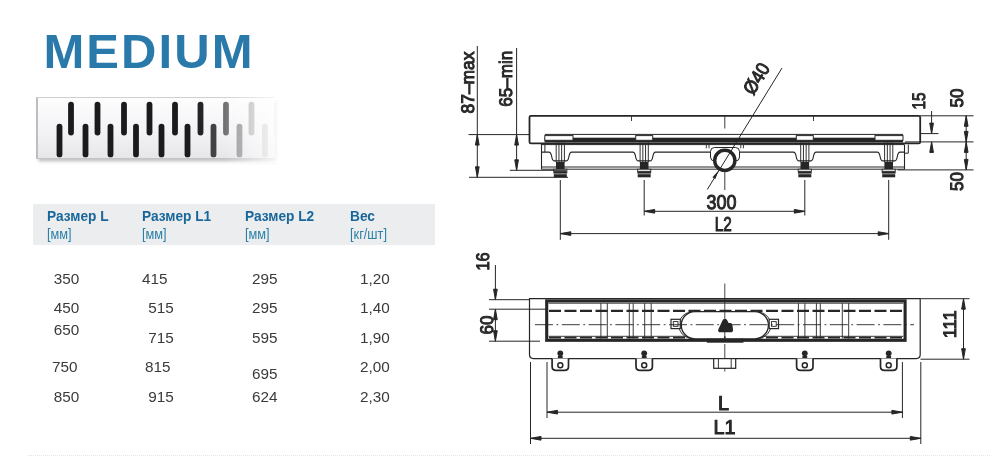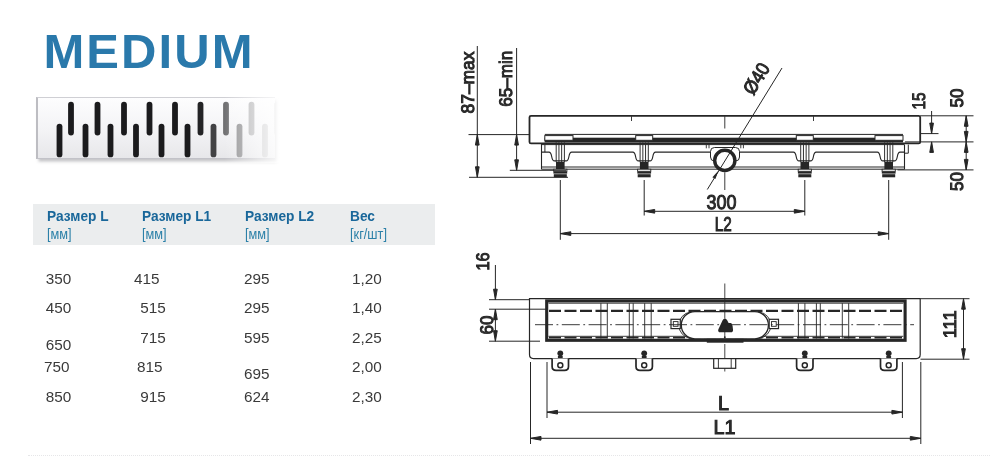--- a/index.html
+++ b/index.html
@@ -12,21 +12,21 @@
 border-top:1px solid #cfcfd4;border-left:2px solid #bdbdc2;border-bottom:1px solid #c2c2c8;
 box-shadow:1.5px 2.5px 3px rgba(80,80,90,.35);}
 #stripfade{position:absolute;left:0;top:-3px;width:245px;height:68px;
 background:linear-gradient(to right,rgba(255,255,255,0) 76%,rgba(255,255,255,.55) 90%,rgba(255,255,255,.9) 100%);}
 #band{position:absolute;left:33px;top:203.5px;width:401.5px;height:41.5px;background:#ebedee;}
 .th{position:absolute;font-size:15.5px;font-weight:bold;color:#19679a;white-space:nowrap;
 line-height:1;transform:scaleX(0.885);transform-origin:0 0;}
 .ts{position:absolute;font-size:14.5px;color:#2b80a8;white-space:nowrap;
 line-height:1;transform:scaleX(0.88);transform-origin:0 0;}
 .td{position:absolute;font-size:15.3px;color:#3a3a3a;white-space:nowrap;
-line-height:1;}
+line-height:1;margin-left:8px;}
 #dots{position:absolute;left:28px;top:455px;width:962px;border-top:1.2px dotted #e6e6e8;}
 svg{position:absolute;left:0;top:0;}
 svg text{fill:#2c2c2c;-webkit-font-smoothing:antialiased;}
 svg{text-rendering:geometricPrecision;}
 </style>
 </head>
 <body>
 <div id="page">
 <div id="title">MEDIUM</div>
 <div id="strip">
@@ -62,24 +62,24 @@
 <div class="ts" style="left:244.9px;top:227px">[мм]</div>
 <div class="ts" style="left:350.4px;top:227px">[кг/шт]</div>
 <div class="td" style="left:45.7px;top:270.6px">350</div>
 <div class="td" style="left:134px;top:270.6px">415</div>
 <div class="td" style="left:244.1px;top:270.6px">295</div>
 <div class="td" style="left:352.1px;top:270.6px">1,20</div>
 <div class="td" style="left:45.7px;top:300.2px">450</div>
 <div class="td" style="left:140.3px;top:300.2px">515</div>
 <div class="td" style="left:244.1px;top:300.2px">295</div>
 <div class="td" style="left:352.1px;top:300.2px">1,40</div>
-<div class="td" style="left:45.7px;top:337px">650</div>
+<div class="td" style="left:45.7px;top:322px">650</div>
 <div class="td" style="left:140.3px;top:329.8px">715</div>
 <div class="td" style="left:244.1px;top:329.8px">595</div>
-<div class="td" style="left:352.1px;top:329.8px">2,25</div>
+<div class="td" style="left:352.1px;top:329.8px">1,90</div>
 <div class="td" style="left:44px;top:359.4px">750</div>
 <div class="td" style="left:137px;top:359.4px">815</div>
 <div class="td" style="left:244.1px;top:366px">695</div>
 <div class="td" style="left:352.1px;top:359.4px">2,00</div>
 <div class="td" style="left:45.7px;top:389.0px">850</div>
 <div class="td" style="left:140.3px;top:389.0px">915</div>
 <div class="td" style="left:244.1px;top:389.0px">624</div>
 <div class="td" style="left:352.1px;top:389.0px">2,30</div>
 <div id="dots"></div>
 <svg width="1000" height="463" viewBox="0 0 1000 463" fill="#262626" stroke="#262626">

